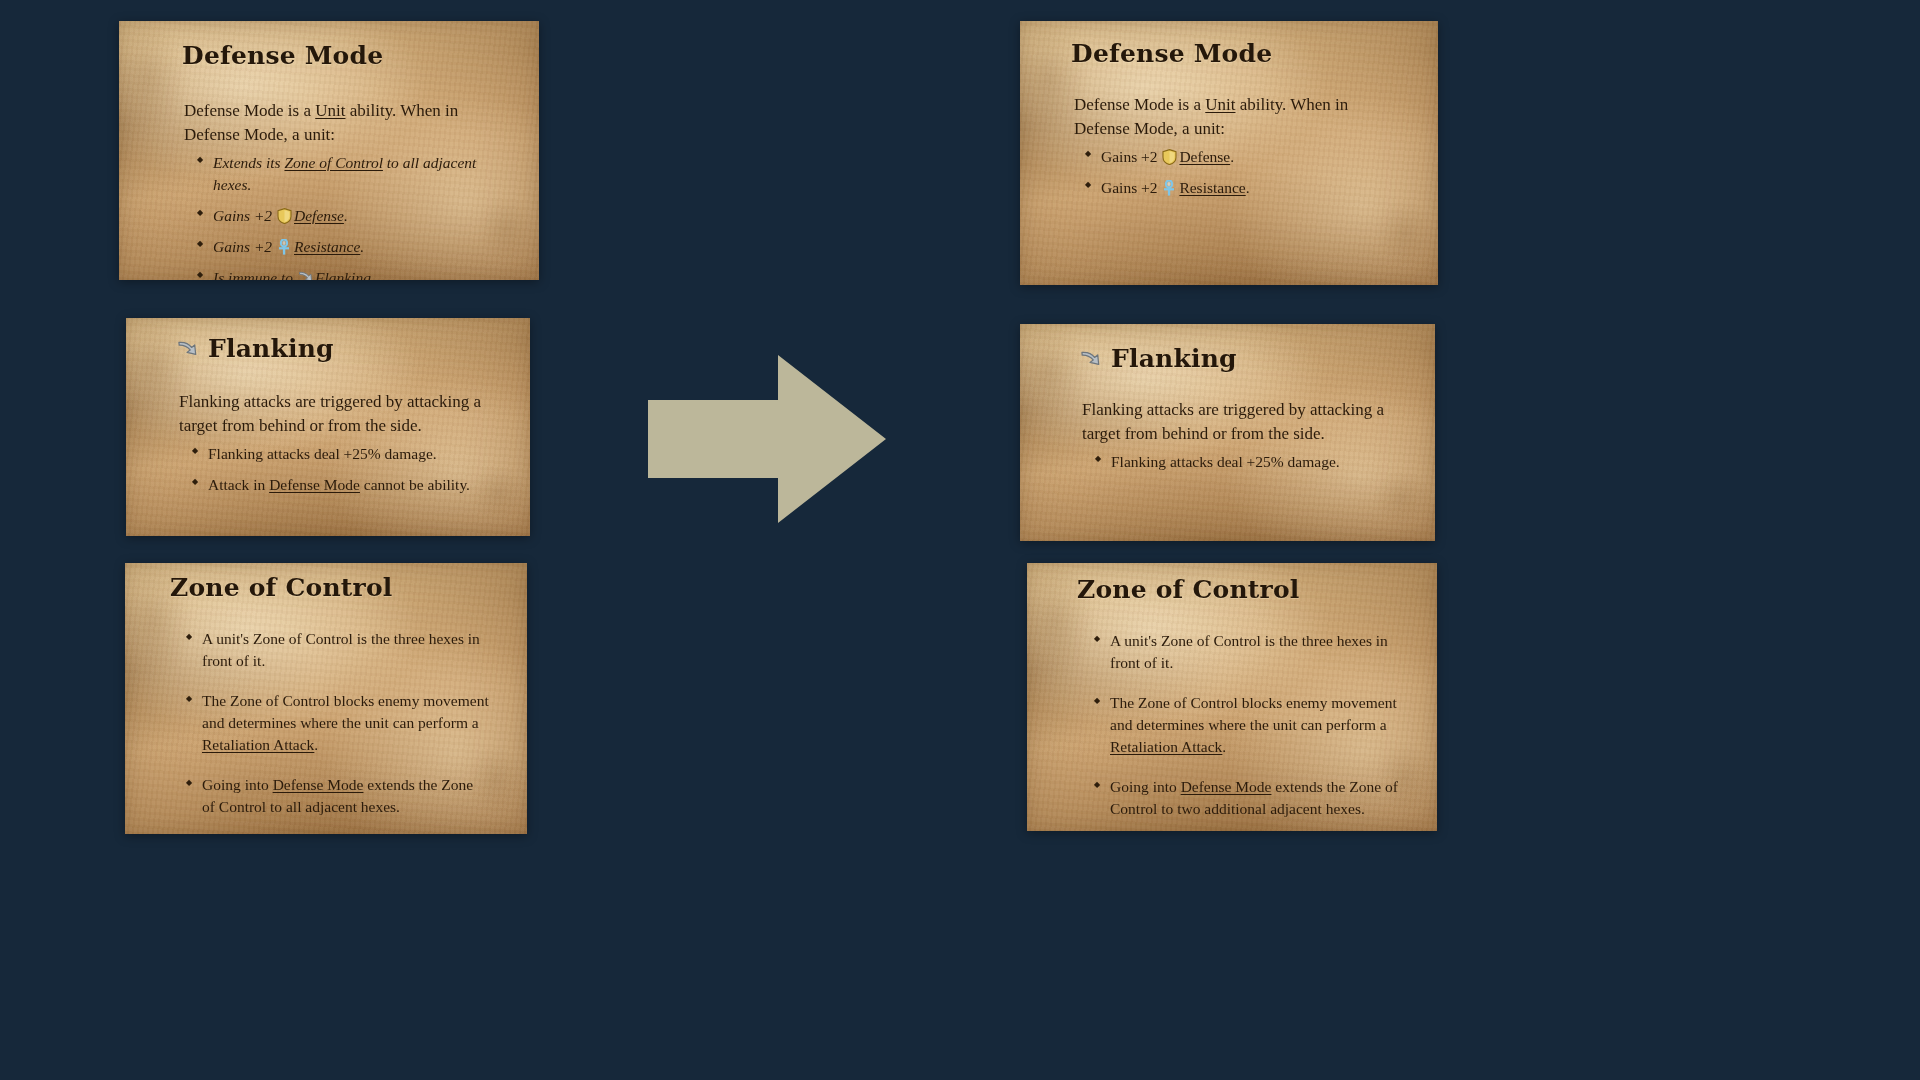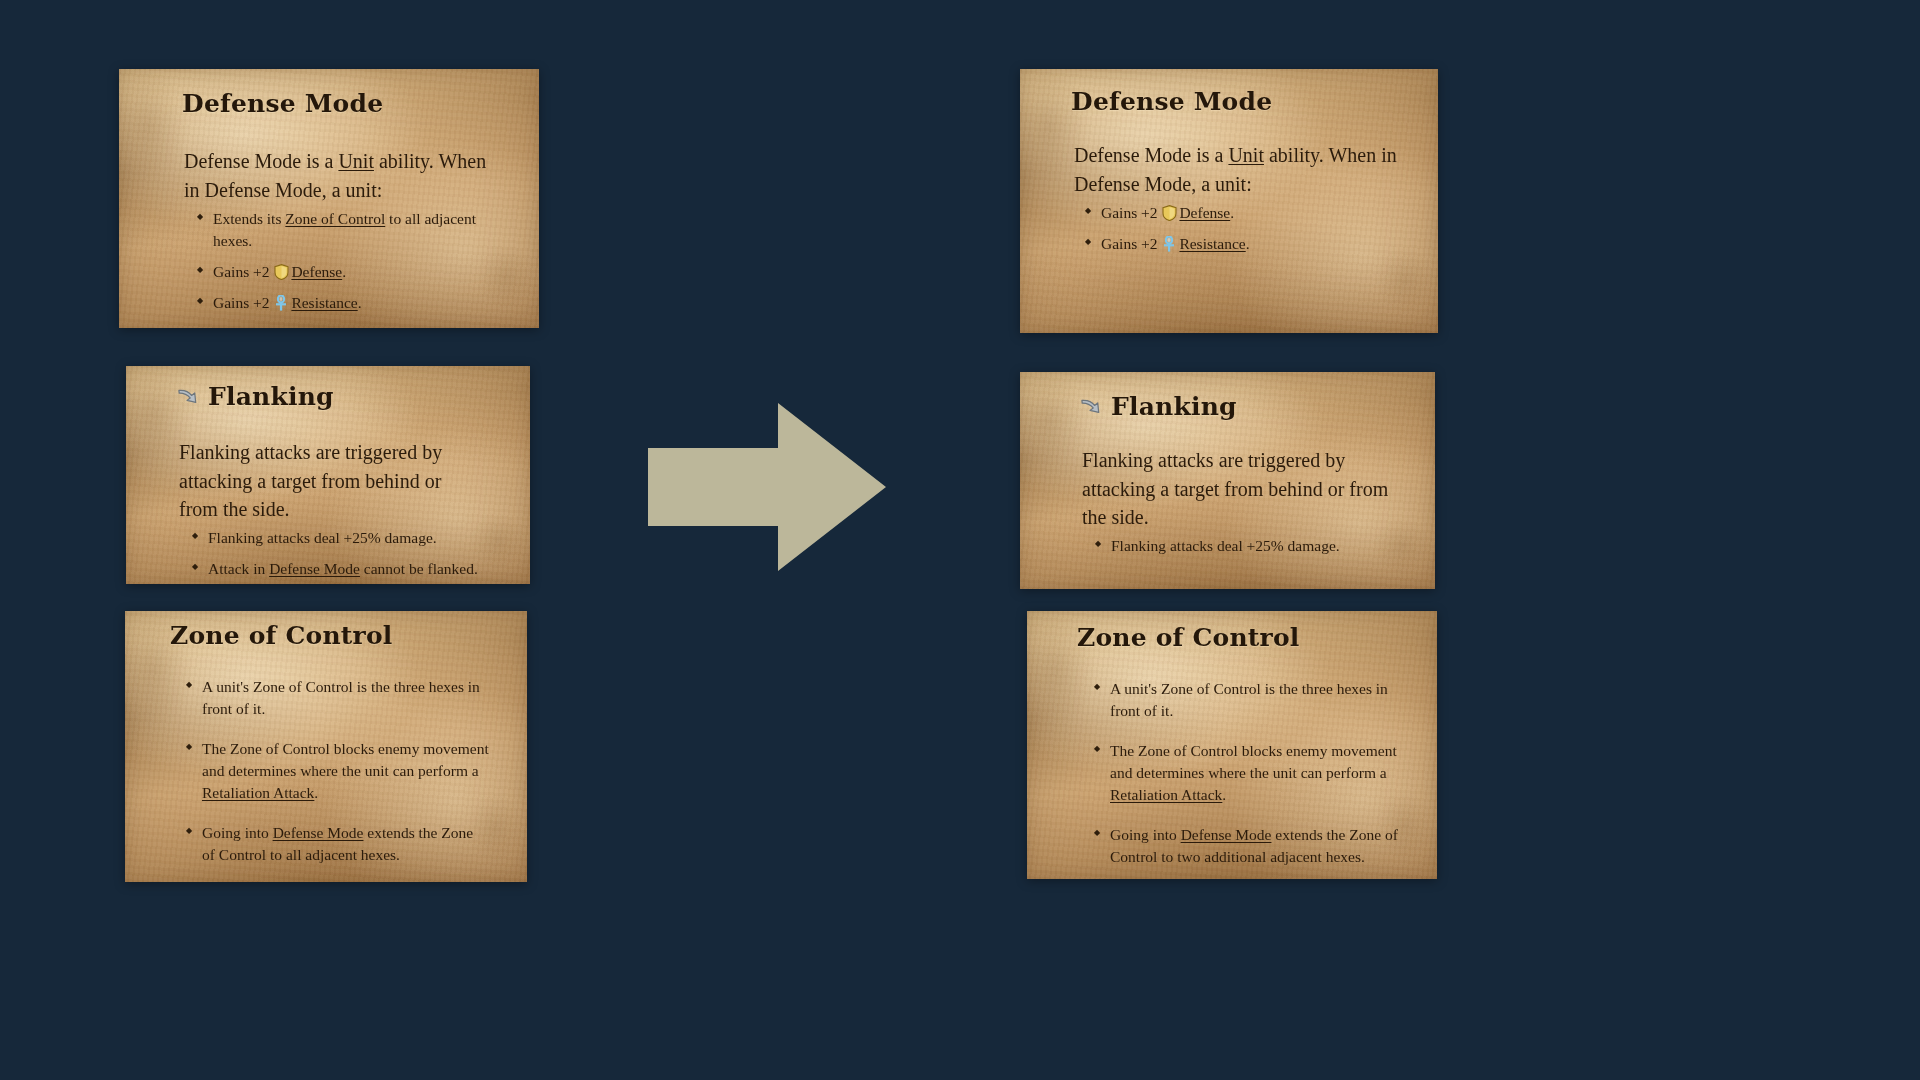--- a/index.html
+++ b/index.html
@@ -16,21 +16,20 @@
     font-family: "Liberation Serif", "DejaVu Serif", serif;
     position: relative;
   }
 
   
   .stage {
     position: absolute;
     inset: 0;
     width: 1920px;
     height: 768px;
-    margin-top: 48px;
   }
 
   
   .card {
     position: absolute;
     background-color: #d2ae7b;
     background-image:
       radial-gradient(ellipse 70% 60% at 30% 25%, rgba(255,243,214,0.55) 0%, rgba(255,243,214,0) 62%),
       radial-gradient(ellipse 55% 70% at 82% 70%, rgba(255,240,205,0.35) 0%, rgba(255,240,205,0) 60%),
       radial-gradient(ellipse 120% 90% at 50% 105%, rgba(120,78,34,0.40) 0%, rgba(120,78,34,0) 55%),
@@ -76,21 +75,21 @@
     color: #24170a;
     display: flex;
     align-items: center;
     gap: 9px;
     text-shadow: 0 1px 0 rgba(255,240,205,0.30);
   }
   .card-title .title-text { display: inline-block; }
 
   
   .card-para {
-    font-size: 20px;
+    font-size: 17px;
     line-height: 1.42;
     color: #2b1b0b;
   }
 
   
   .bullets {
     list-style: none;
     margin: 0;
     padding: 0;
   }
@@ -168,21 +167,21 @@
   #card-l-flanking .card-title { margin-bottom: 28px; margin-left: 24px; }
   #card-r-flanking .card-title { margin-bottom: 26px; margin-left: 28px; }
   #card-l-zoc      .card-title { margin-bottom: 27px; margin-left: 19px; }
   #card-r-zoc      .card-title { margin-bottom: 27px; margin-left: 22px; }
 
   #card-l-defense  .card-para { margin-left: 32px; margin-right: 18px; }
   #card-r-defense  .card-para { margin-left: 26px; margin-right: 12px; }
   #card-l-flanking .card-para { margin-left: 26px; margin-right: 24px; }
   #card-r-flanking .card-para { margin-left: 30px; margin-right: 20px; }
 
-  #card-l-defense  .bullets { margin-left: 44px; margin-top: 4px; }
+  #card-l-defense  .bullets { margin-left: 44px; margin-top: 4px; font-style: italic; }
   #card-r-defense  .bullets { margin-left: 36px; margin-top: 4px; margin-right: 6px; }
   #card-l-flanking .bullets { margin-left: 38px; margin-top: 4px; }
   #card-r-flanking .bullets { margin-left: 42px; margin-top: 4px; }
   #card-l-zoc      .bullets { margin-left: 34px; margin-right: 14px; }
   #card-r-zoc      .bullets { margin-left: 38px; margin-right: 12px; }
 
   #card-l-zoc .bullets li, #card-r-zoc .bullets li { margin-top: 18px; }
   #card-l-zoc .bullets li:first-child, #card-r-zoc .bullets li:first-child { margin-top: 0; }
 </style>
 </head>
@@ -234,21 +233,21 @@
             </svg>
           </span>
         <span class="title-text">Flanking</span>
       </div>
       <div class="card-para">Flanking attacks are triggered by attacking a target from behind or from the side.</div>
       <ul class="bullets">
         <li>
           <span>Flanking attacks deal +25% damage.</span>
         </li>
         <li>
-          <span>Attack in </span><span class="kw">Defense Mode</span><span> cannot be flanked.</span>
+          <span>Attack in </span><span class="kw">Defense Mode</span><span> cannot be ability.</span>
         </li>
       </ul>
     </div>
   </div>
 
   <div class="card" id="card-l-zoc">
     <div class="card-inner">
       <div class="card-title">
         <span class="title-text">Zone of Control</span>
       </div>

